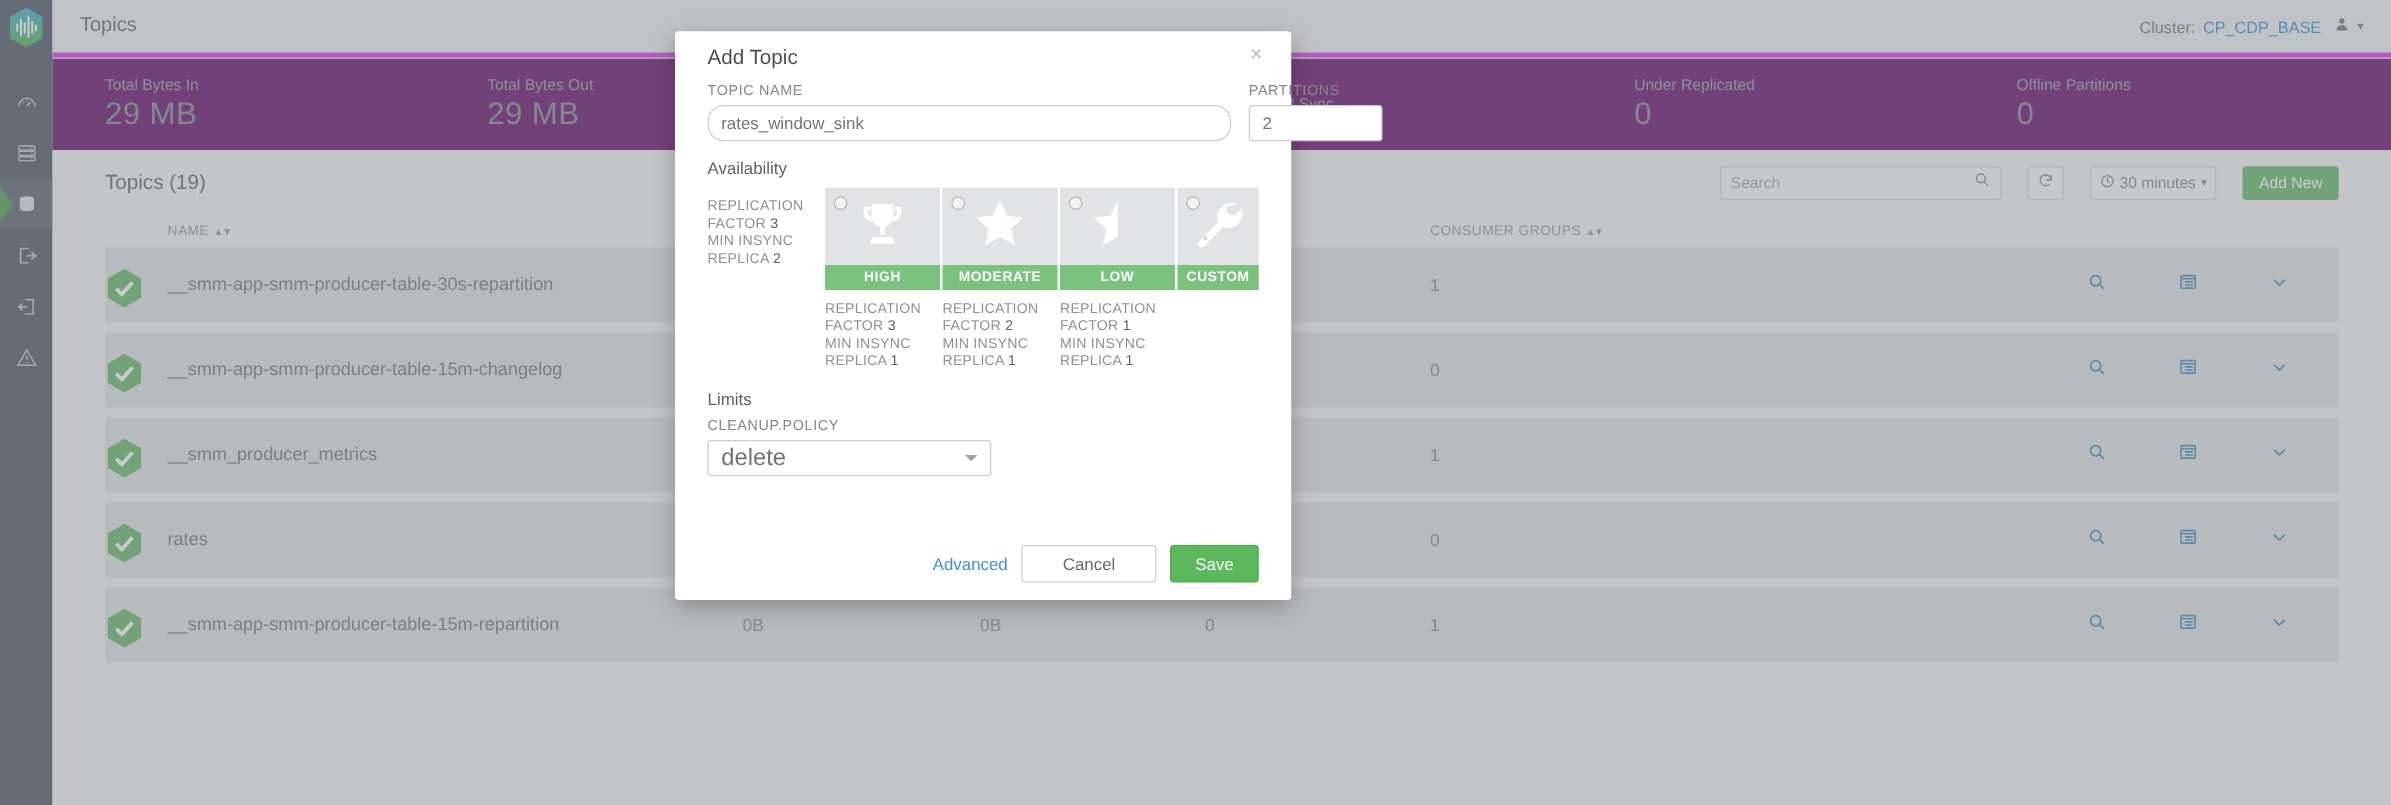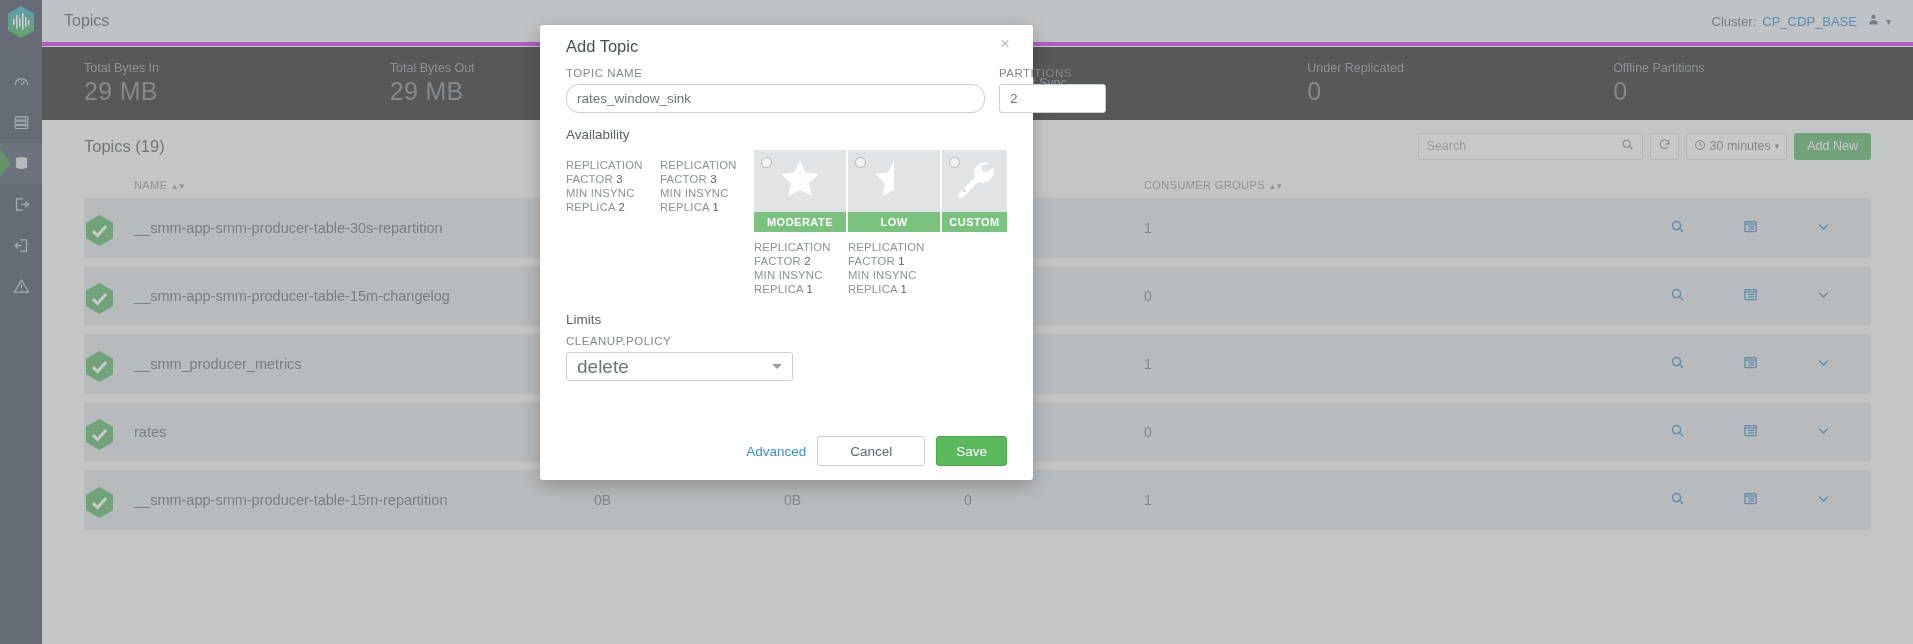--- a/index.html
+++ b/index.html
@@ -51,40 +51,40 @@
     padding: 0 22px 0 22px;
   }
   .topbar-title { font-size: 16px; color: #6d7278; }
   .topbar-right { display: flex; align-items: center; gap: 6px; font-size: 13px; color: #7a7f85; }
   .cluster-name { color: #3d9ad6; }
   .user-caret { color: #7a7f85; font-size: 10px; }
 
   
   .stats {
     position: absolute; left: 42px; top: 47px; right: 0; height: 73px;
-    background: #404040;
+    background: #701a75;
     display: flex; align-items: center;
     padding: 0 42px;
     gap: 48px;
   }
   .stat { flex: 1 1 0; }
   .stat-label { font-size: 12.5px; color: #9aa0a6; margin-bottom: 2px; }
   .stat-value { font-size: 25px; color: #8d9298; font-weight: 300; letter-spacing: .3px; }
 
   
   .panel {
     position: absolute; left: 42px; top: 121px; right: 0; bottom: 0;
     background: #f5f6f7;
     padding: 0 42px;
   }
   .panel-head {
     height: 50px; display: flex; align-items: center; justify-content: space-between;
   }
   .panel-title { font-size: 16.5px; color: #6d7278; }
-  .panel-tools { display: flex; align-items: flex-start; gap: 7px; }
+  .panel-tools { display: flex; align-items: flex-start; gap: 21px; }
   .search-box {
     width: 225px; height: 27px; background: #fafafa;
     border: 1px solid #d8dadd; border-radius: 3px;
     display: flex; align-items: center; padding: 0 8px;
   }
   .search-box input {
     border: 0; outline: 0; background: transparent; flex: 1;
     font-size: 12.5px; color: #9aa0a6; font-family: inherit;
   }
   .search-box input::placeholder { color: #a9aeb3; }
@@ -566,20 +566,33 @@
           <div class="txt txt-part">2</div>
         </div>
       </div>
 
       <div class="sec-title">Availability</div>
       <div class="avail-row" id="avail-row">
           <div class="avail-card selected">
             <div class="avail-desc"><span>REPLICATION FACTOR</span> <b>3</b><br><span>MIN INSYNC REPLICA</span> <b>2</b></div>
           </div>
           <div class="avail-card">
+            <div class="avail-box">
+              <div class="avail-img">
+                <span class="radio"></span>
+                <span><svg width="46" height="42" viewBox="0 0 24 24" fill="#fff">
+                    <path d="M7 3h10v5.5a5 5 0 0 1-10 0z"></path>
+                    <path d="M11 12h2v5h-2z"></path>
+                    <path d="M7.5 18h9l1.3 3h-11.6z"></path>
+                    <path d="M6.6 4.2H3.4v2.4c0 2.6 1.8 4 3.6 4.2v-1.9c-1-.3-1.8-1.1-1.8-2.3V6h1.4z"></path>
+                    <path d="M17.4 4.2h3.2v2.4c0 2.6-1.8 4-3.6 4.2v-1.9c1-.3 1.8-1.1 1.8-2.3V6h-1.4z"></path>
+                  </svg></span>
+              </div>
+              <div class="avail-name">HIGH</div>
+            </div>
             <div class="avail-desc"><span>REPLICATION FACTOR</span> <b>3</b><br><span>MIN INSYNC REPLICA</span> <b>1</b></div>
           </div>
           <div class="avail-card">
             <div class="avail-box">
               <div class="avail-img">
                 <span class="radio"></span>
                 <span><svg width="48" height="44" viewBox="0 0 24 24">
                     <path d="M12 1.8l3.1 6.7 7.2.8-5.4 4.9 1.5 7.2L12 17.8 5.6 21.4l1.5-7.2L1.7 9.3l7.2-.8z" fill="#fff" opacity="0.92"></path>
                     <path d="M12 1.8v16L5.6 21.4l1.5-7.2L1.7 9.3l7.2-.8z" fill="#fff"></path>
                   </svg></span>

